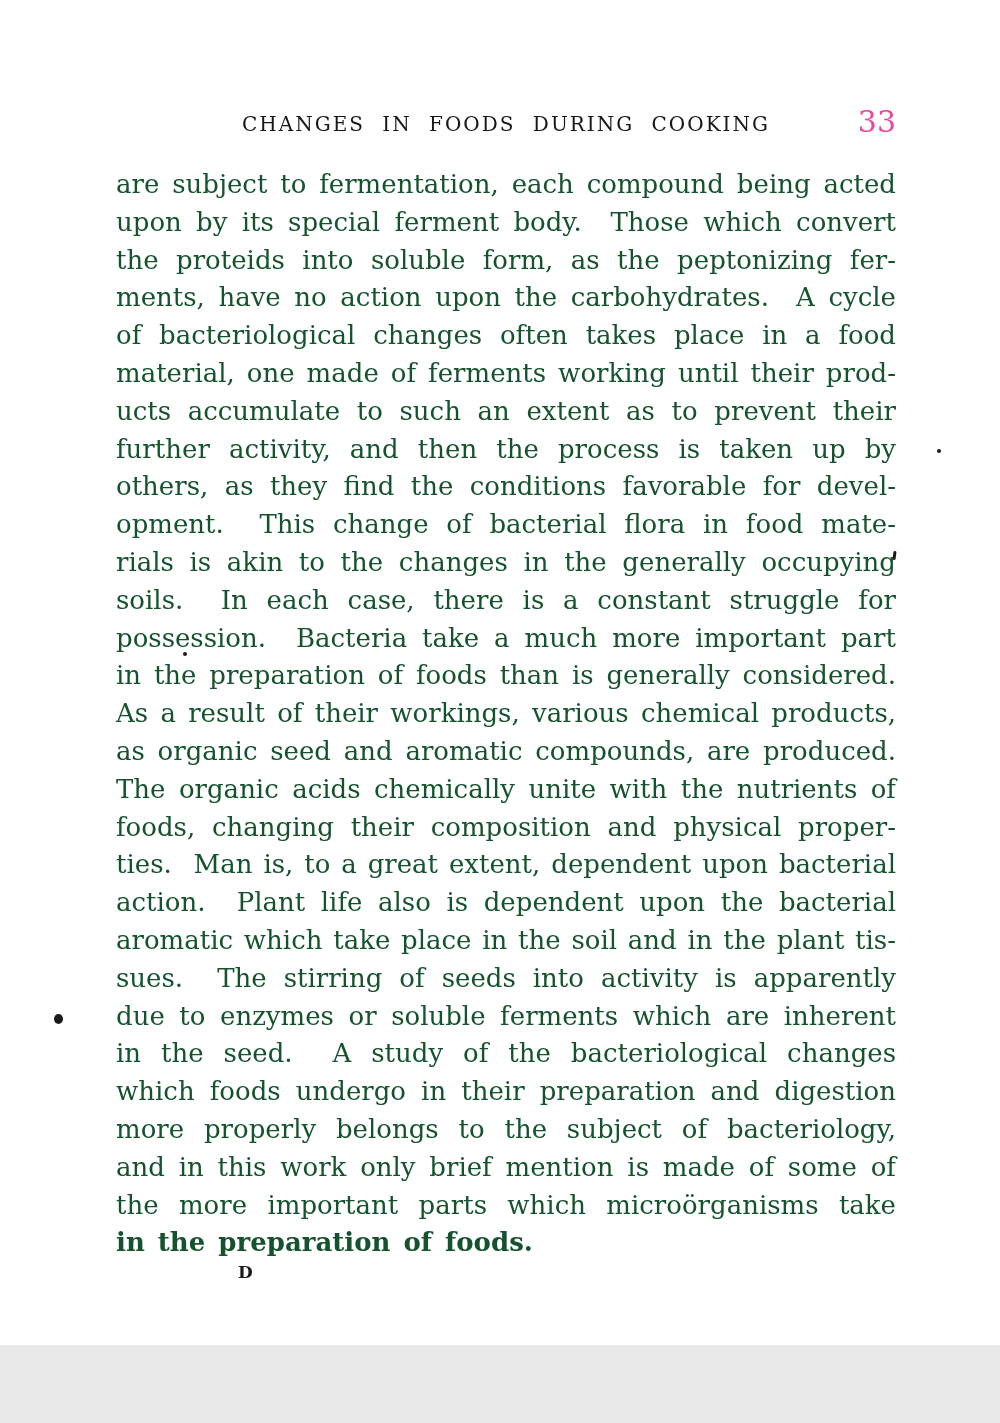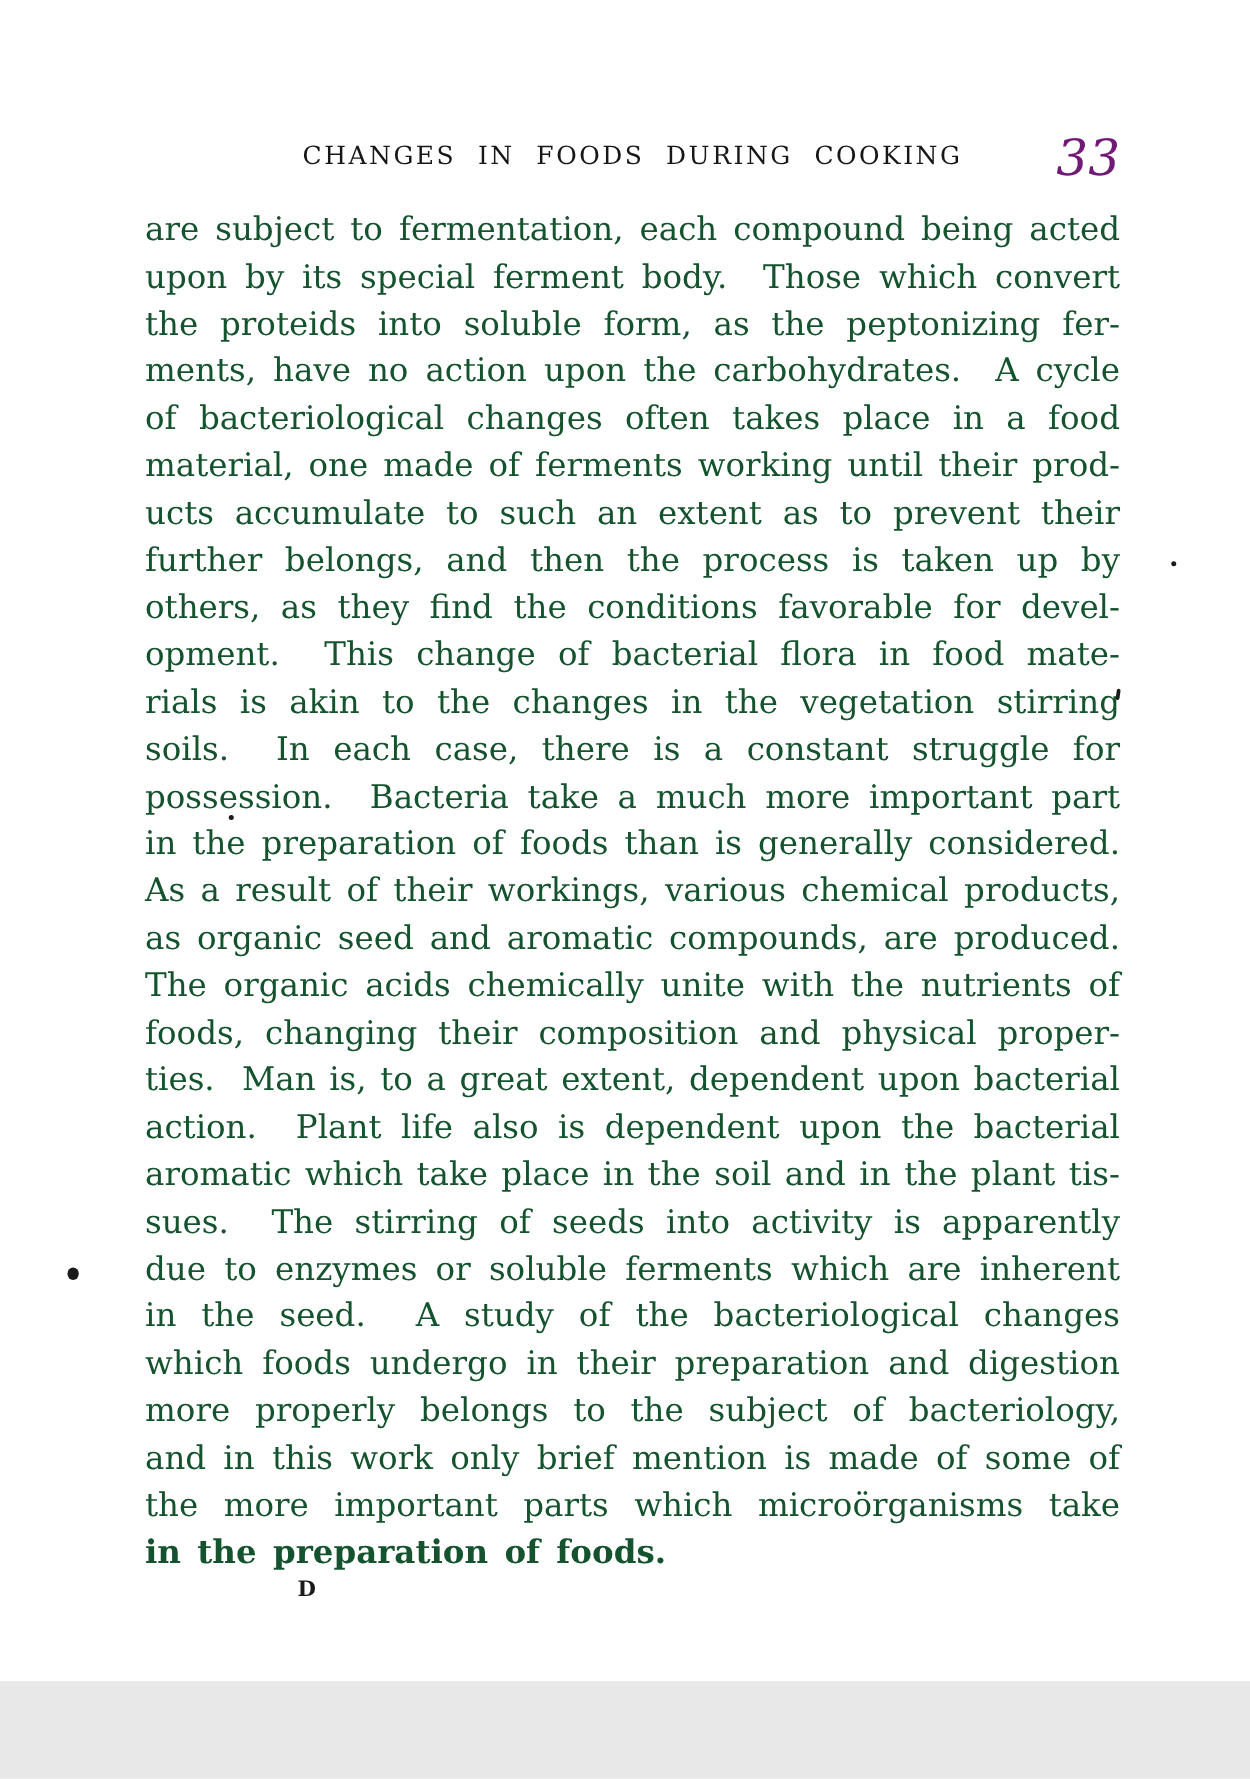--- a/index.html
+++ b/index.html
@@ -26,23 +26,22 @@
     font-size: 20px;
     letter-spacing: 2px;
     word-spacing: 9px;
     color: #171717;
     padding-top: 4px;
   }
   .page-number {
     position: absolute;
     right: 0;
     top: -4px;
-    font-size: 40px;
-    color: #701a75;
-    font-style: italic;
+    font-size: 30px;
+    color: #ec4899;
   }
   .textblock {
     position: absolute;
     left: 116px;
     top: 166px;
     width: 780px;
     font-size: 26px;
     color: #14532d;
   }
   .textblock .line {
@@ -88,24 +87,24 @@
   </div>
 
   <div class="textblock">
       <div class="line">are subject to fermentation, each compound being acted</div>
       <div class="line">upon by its special ferment body.&nbsp; Those which convert</div>
       <div class="line">the proteids into soluble form, as the peptonizing fer-</div>
       <div class="line">ments, have no action upon the carbohydrates.&nbsp; A cycle</div>
       <div class="line">of bacteriological changes often takes place in a food</div>
       <div class="line">material, one made of ferments working until their prod-</div>
       <div class="line">ucts accumulate to such an extent as to prevent their</div>
-      <div class="line">further belongs, and then the process is taken up by</div>
+      <div class="line">further activity, and then the process is taken up by</div>
       <div class="line">others, as they find the conditions favorable for devel-</div>
       <div class="line">opment.&nbsp; This change of bacterial flora in food mate-</div>
-      <div class="line">rials is akin to the changes in the vegetation stirring</div>
+      <div class="line">rials is akin to the changes in the generally occupying</div>
       <div class="line">soils.&nbsp; In each case, there is a constant struggle for</div>
       <div class="line">possession.&nbsp; Bacteria take a much more important part</div>
       <div class="line">in the preparation of foods than is generally considered.</div>
       <div class="line">As a result of their workings, various chemical products,</div>
       <div class="line">as organic seed and aromatic compounds, are produced.</div>
       <div class="line">The organic acids chemically unite with the nutrients of</div>
       <div class="line">foods, changing their composition and physical proper-</div>
       <div class="line">ties.&nbsp; Man is, to a great extent, dependent upon bacterial</div>
       <div class="line">action.&nbsp; Plant life also is dependent upon the bacterial</div>
       <div class="line">aromatic which take place in the soil and in the plant tis-</div>

